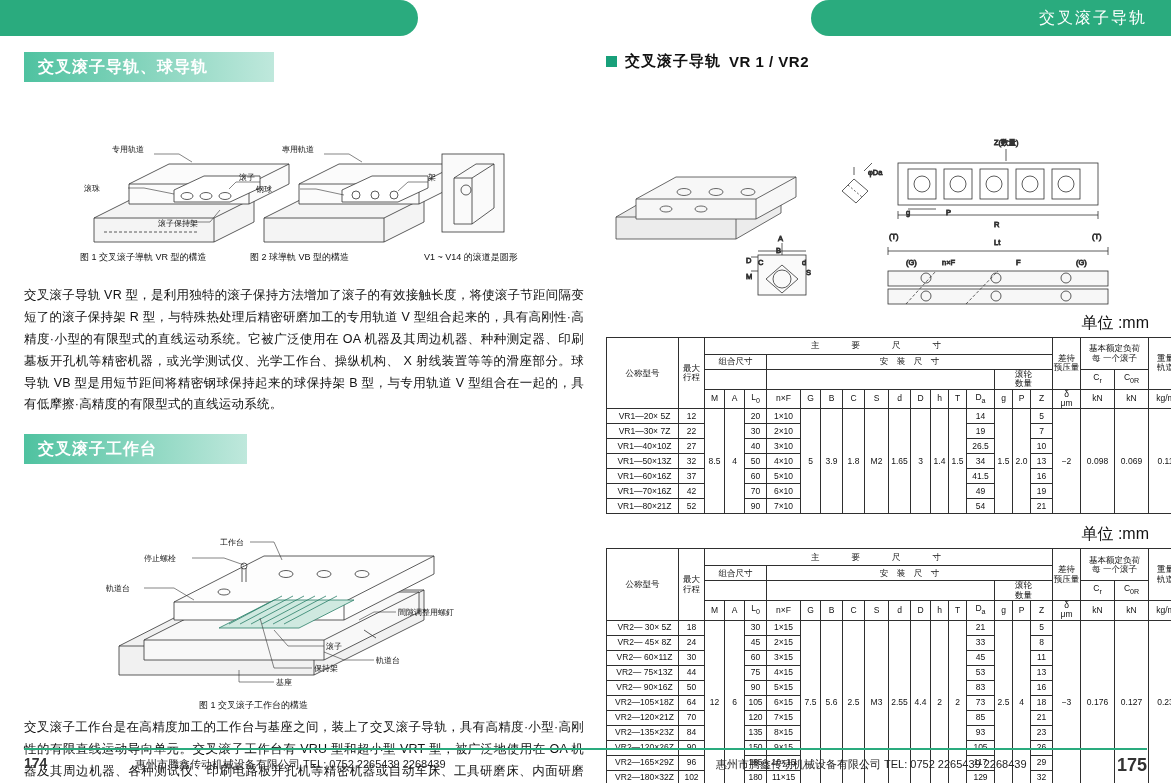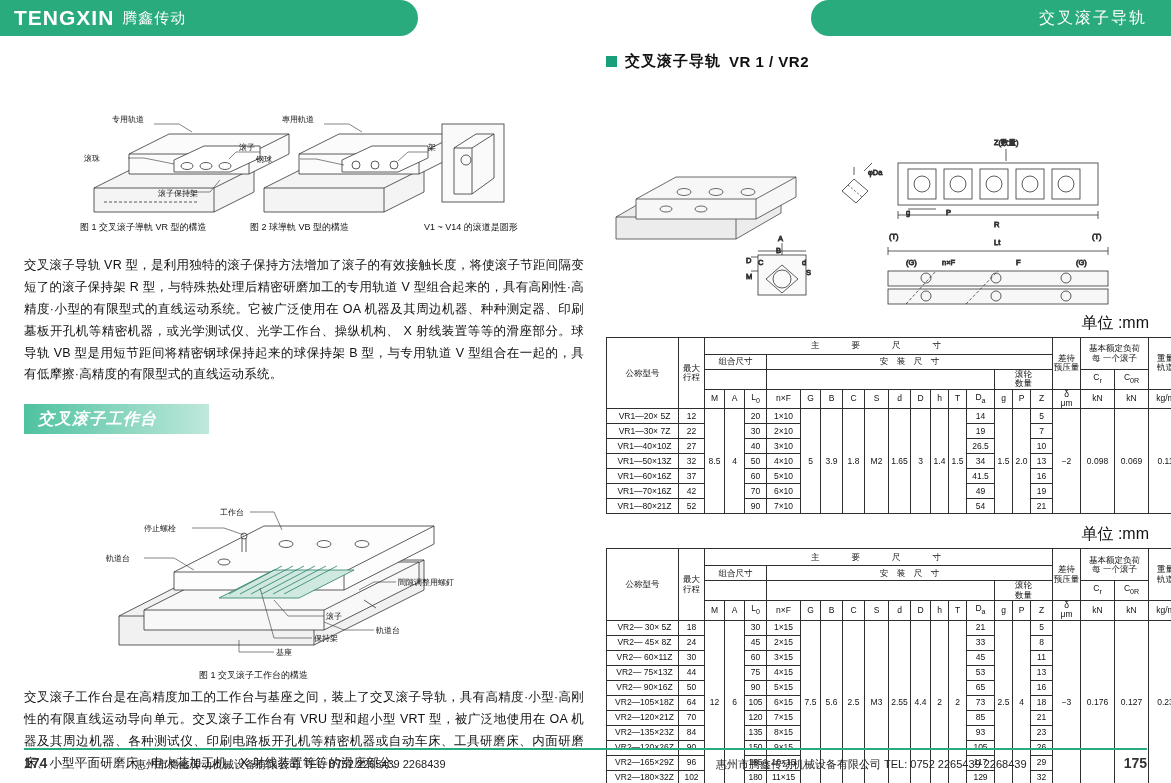--- a/index.html
+++ b/index.html
@@ -38,21 +38,21 @@
   
   .col-left { position:absolute; left:24px; top:52px; width:560px; }
   .col-right{ position:absolute; left:606px; top:52px; width:545px; }
 
   .sec-title{
     position:relative; height:30px; width:250px;
     background:linear-gradient(to right,#4fc2a0,#bfe8dc);
     display:flex; align-items:center; padding-left:14px;
     color:#ffffff; font-size:16px; letter-spacing:1px; font-weight:bold;
   }
-  .sec-title.t2{ width:185px;font-style:italic; }
+  .sec-title.t2{ width:223px; }
 
   .body-text{
     font-size:12.5px; line-height:1.75; color:#111; text-align:justify;
     letter-spacing:0.2px;
   }
 
   
   .figbox1{ position:relative; width:560px; height:175px; margin-top:10px;}
   .figbox2{ position:relative; width:540px; height:245px; margin-top:6px;}
 
@@ -75,44 +75,41 @@
     font-weight:normal; line-height:1.1;
   }
   table.spec th{ background:#ffffff; font-size:8.5px; }
   .thh{ height:17px; }
   .lbl-left{ text-align:left; padding-left:4px !important;}
   .sp-title{ letter-spacing:5px; }
 
   
   .footer-rule{ position:absolute; left:24px; right:24px; top:748px; height:2px; background:#2aab7e;}
   .foot-left{ position:absolute; left:24px; top:755px; font-size:14px; color:#333; font-weight:bold;}
-  .foot-right{ position:absolute; right:24px; top:755px; font-size:14px; color:#333; font-weight:bold;}
+  .foot-right{ position:absolute; right:24px; top:755px; font-size:18px; color:#333; font-weight:bold;}
   .foot-c1{ position:absolute; left:135px; top:757px; font-size:11px; color:#222;}
   .foot-c2{ position:absolute; left:716px; top:757px; font-size:11px; color:#222;}
 
   .lbl{ font-size:8px; fill:#111; font-family:"Liberation Sans",sans-serif;}
   .lbl9{ font-size:9px; fill:#111; font-family:"Liberation Sans",sans-serif;}
   .dim{ font-size:7.5px; fill:#111; font-family:"Liberation Sans",sans-serif;}
 </style>
 </head>
 <body>
 
 <div class="page">
 
   <div class="hdr-left-inner"></div>
-  <div class="logo-box">
-    <span class="logo-mark">TENGXIN</span>
-    <span class="logo-cn">腾鑫传动</span>
-  </div>
   <div class="hdr-right">
     <span>交叉滚子导轨</span>
   </div>
 
   <div class="col-left">
 
+    <div class="sec-title">交叉滚子导轨、球导轨</div>
 
     <div class="figbox1">
       <svg width="560" height="175" viewBox="0 0 560 175">
 
         <g stroke="#333" fill="none" stroke-width="0.8">
           <path d="M70 150 L70 126 L110 106 L230 106 L230 130 L190 150 Z" fill="#f4f4f4"></path>
           <path d="M70 126 L190 126 L230 106"></path>
           <path d="M190 126 L190 150"></path>
           <path d="M80 140 L175 140" stroke-dasharray="3,2"></path>
 
@@ -623,21 +620,21 @@
         <td>75</td>
         <td>4×15</td>
         <td>53</td>
         <td>13</td>
       </tr>
       <tr>
         <td class="lbl-left">VR2—  90×16Z</td>
         <td>50</td>
         <td>90</td>
         <td>5×15</td>
-        <td>65</td>
+        <td>83</td>
         <td>16</td>
       </tr>
       <tr>
         <td class="lbl-left">VR2—105×18Z</td>
         <td>64</td>
         <td>105</td>
         <td>6×15</td>
         <td>73</td>
         <td>18</td>
       </tr>

